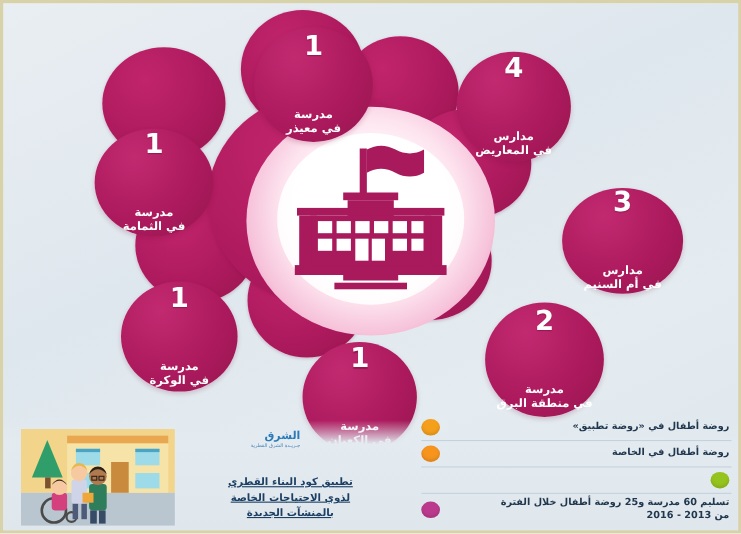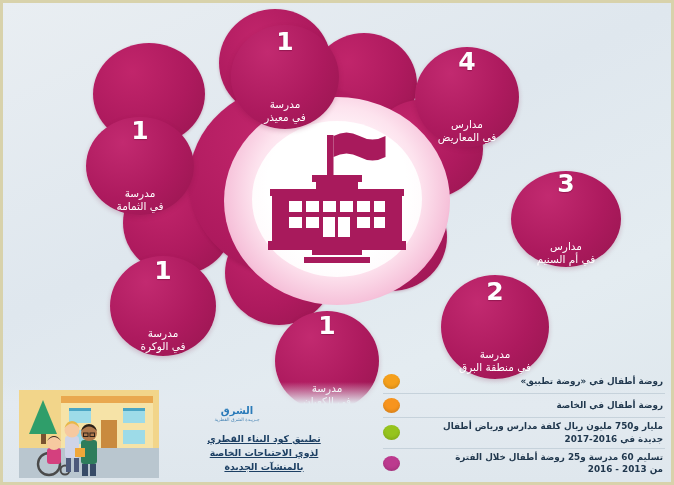--- a/index.html
+++ b/index.html
@@ -63,21 +63,21 @@
     align-items:center;justify-content:center;
     box-shadow:0 2px 5px rgba(120,12,60,.22);
     line-height:1.05;
   }
   .bubble .num{
     font-size:25px;font-weight:bold;
     letter-spacing:0;margin-bottom:2px;
     text-shadow:0 1px 1px rgba(90,5,45,.4);
   }
   .bubble .lbl{
-    font-size:10.5px;font-weight:normal;
+    font-size:10.5px;font-weight:bold;
     line-height:1.28;
     padding:0 6px;
     white-space:pre-line;
     margin-top:40px;
   }
 
   #b-muaither{left:228px;top:22px;width:108px;height:104px;}
   #b-maarid  {left:412px;top:44px;width:104px;height:100px;}
   #b-thumama {left:83px; top:114px;width:108px;height:98px;}
   #b-sanim   {left:508px;top:168px;width:110px;height:96px;}
@@ -97,22 +97,22 @@
     position:absolute;left:16px;bottom:4px;
     width:140px;height:88px;
   }
   #caption{
     position:absolute;left:166px;bottom:8px;
     width:190px;text-align:center;
     color:#1c3f63;font-size:9.3px;font-weight:bold;
     line-height:1.5;white-space:pre-line;text-decoration:underline;
   }
   #logo{
-    position:absolute;left:198px;bottom:60px;
-    width:72px;text-align:center;
+    position:absolute;left:198px;bottom:74px;
+    width:72px;
   }
   #logo .logo-main{
     color:#2b7bb9;font-size:10px;font-weight:bold;letter-spacing:.5px;
   }
   #logo .logo-sub{
     color:#4a86b5;font-size:4.6px;letter-spacing:.2px;margin-top:1px;
   }
 
   
   #legend{
@@ -296,22 +296,20 @@
     <div id="legend">
       <div class="legend-row">
         <span class="legend-text">روضة أطفال في «روضة تطبيق»</span>
         <span class="dot" style="background:#f5a01c;"></span>
       </div>
       <div class="legend-row">
         <span class="legend-text">روضة أطفال في الخاصة</span>
         <span class="dot" style="background:#f7941e;"></span>
       </div>
       <div class="legend-row">
-        <span class="legend-text">مليار و750 مليون ريال كلفة مدارس ورياض أطفال
-جديدة في 2016-2017</span>
         <span class="dot" style="background:#96c41e;"></span>
       </div>
       <div class="legend-row">
         <span class="legend-text">تسليم 60 مدرسة و25 روضة أطفال خلال الفترة
 من 2013 - 2016</span>
         <span class="dot" style="background:#bc3a8e;"></span>
       </div>
     </div>
 
   </div>

